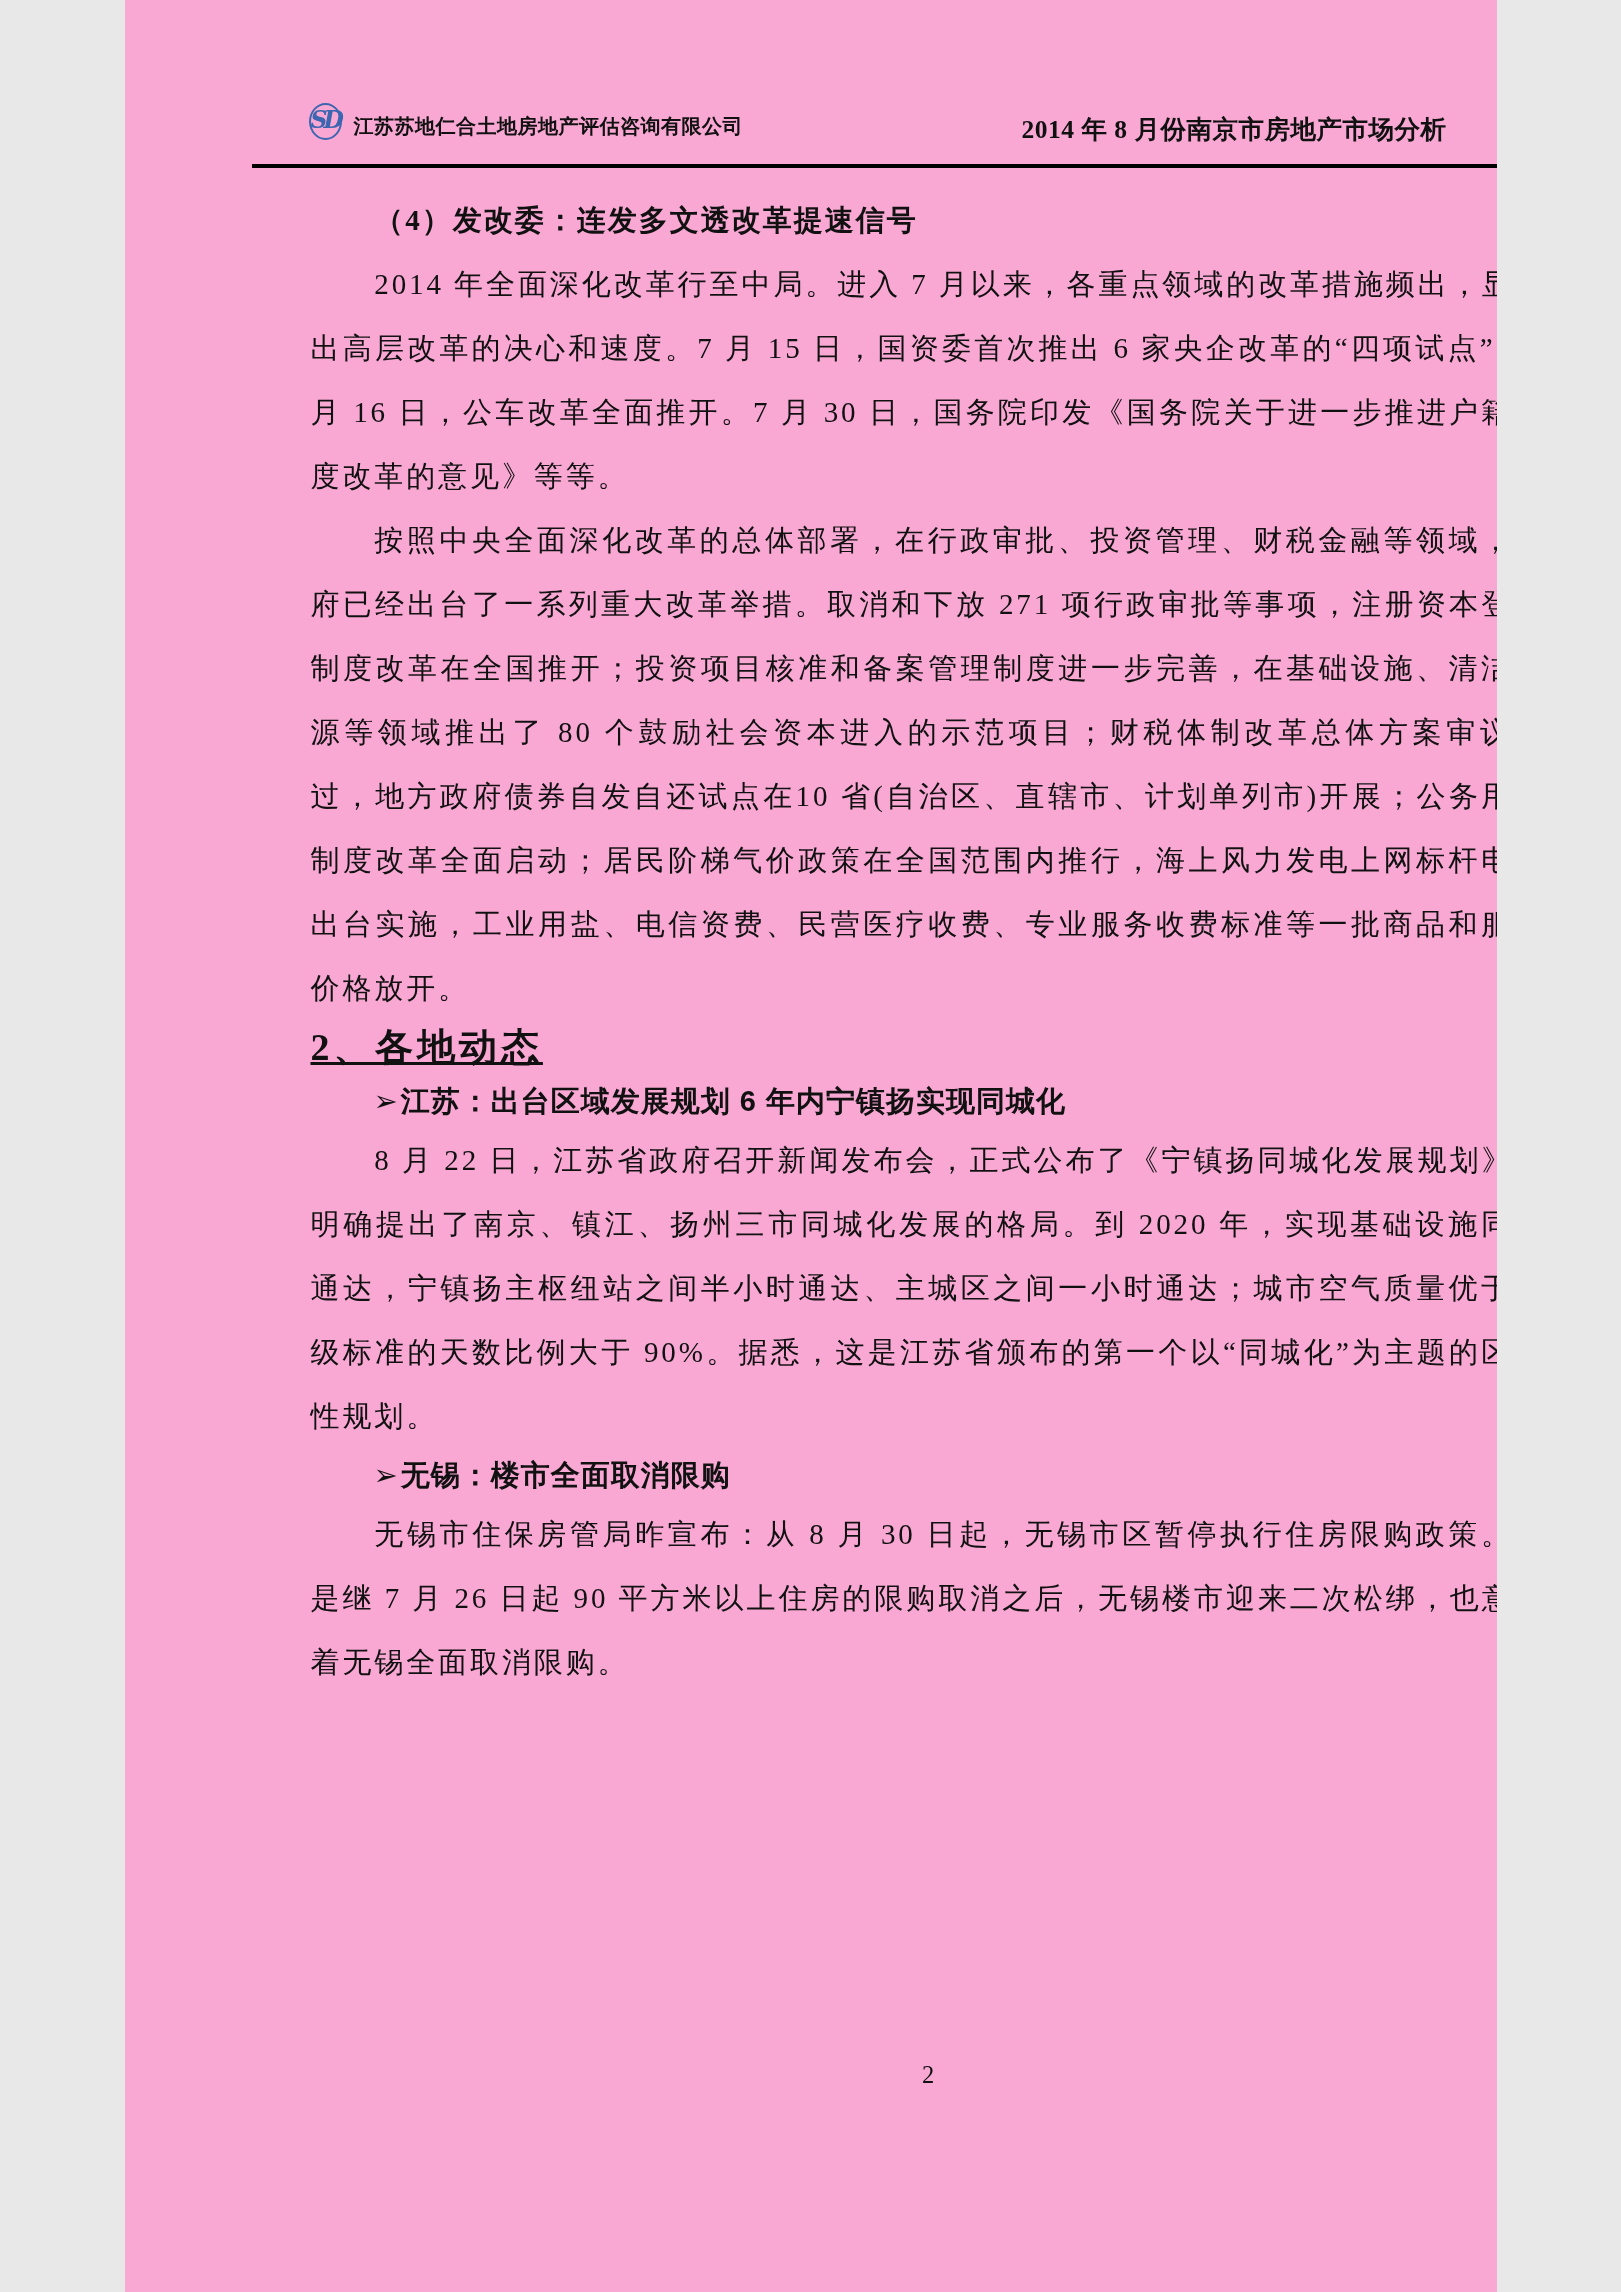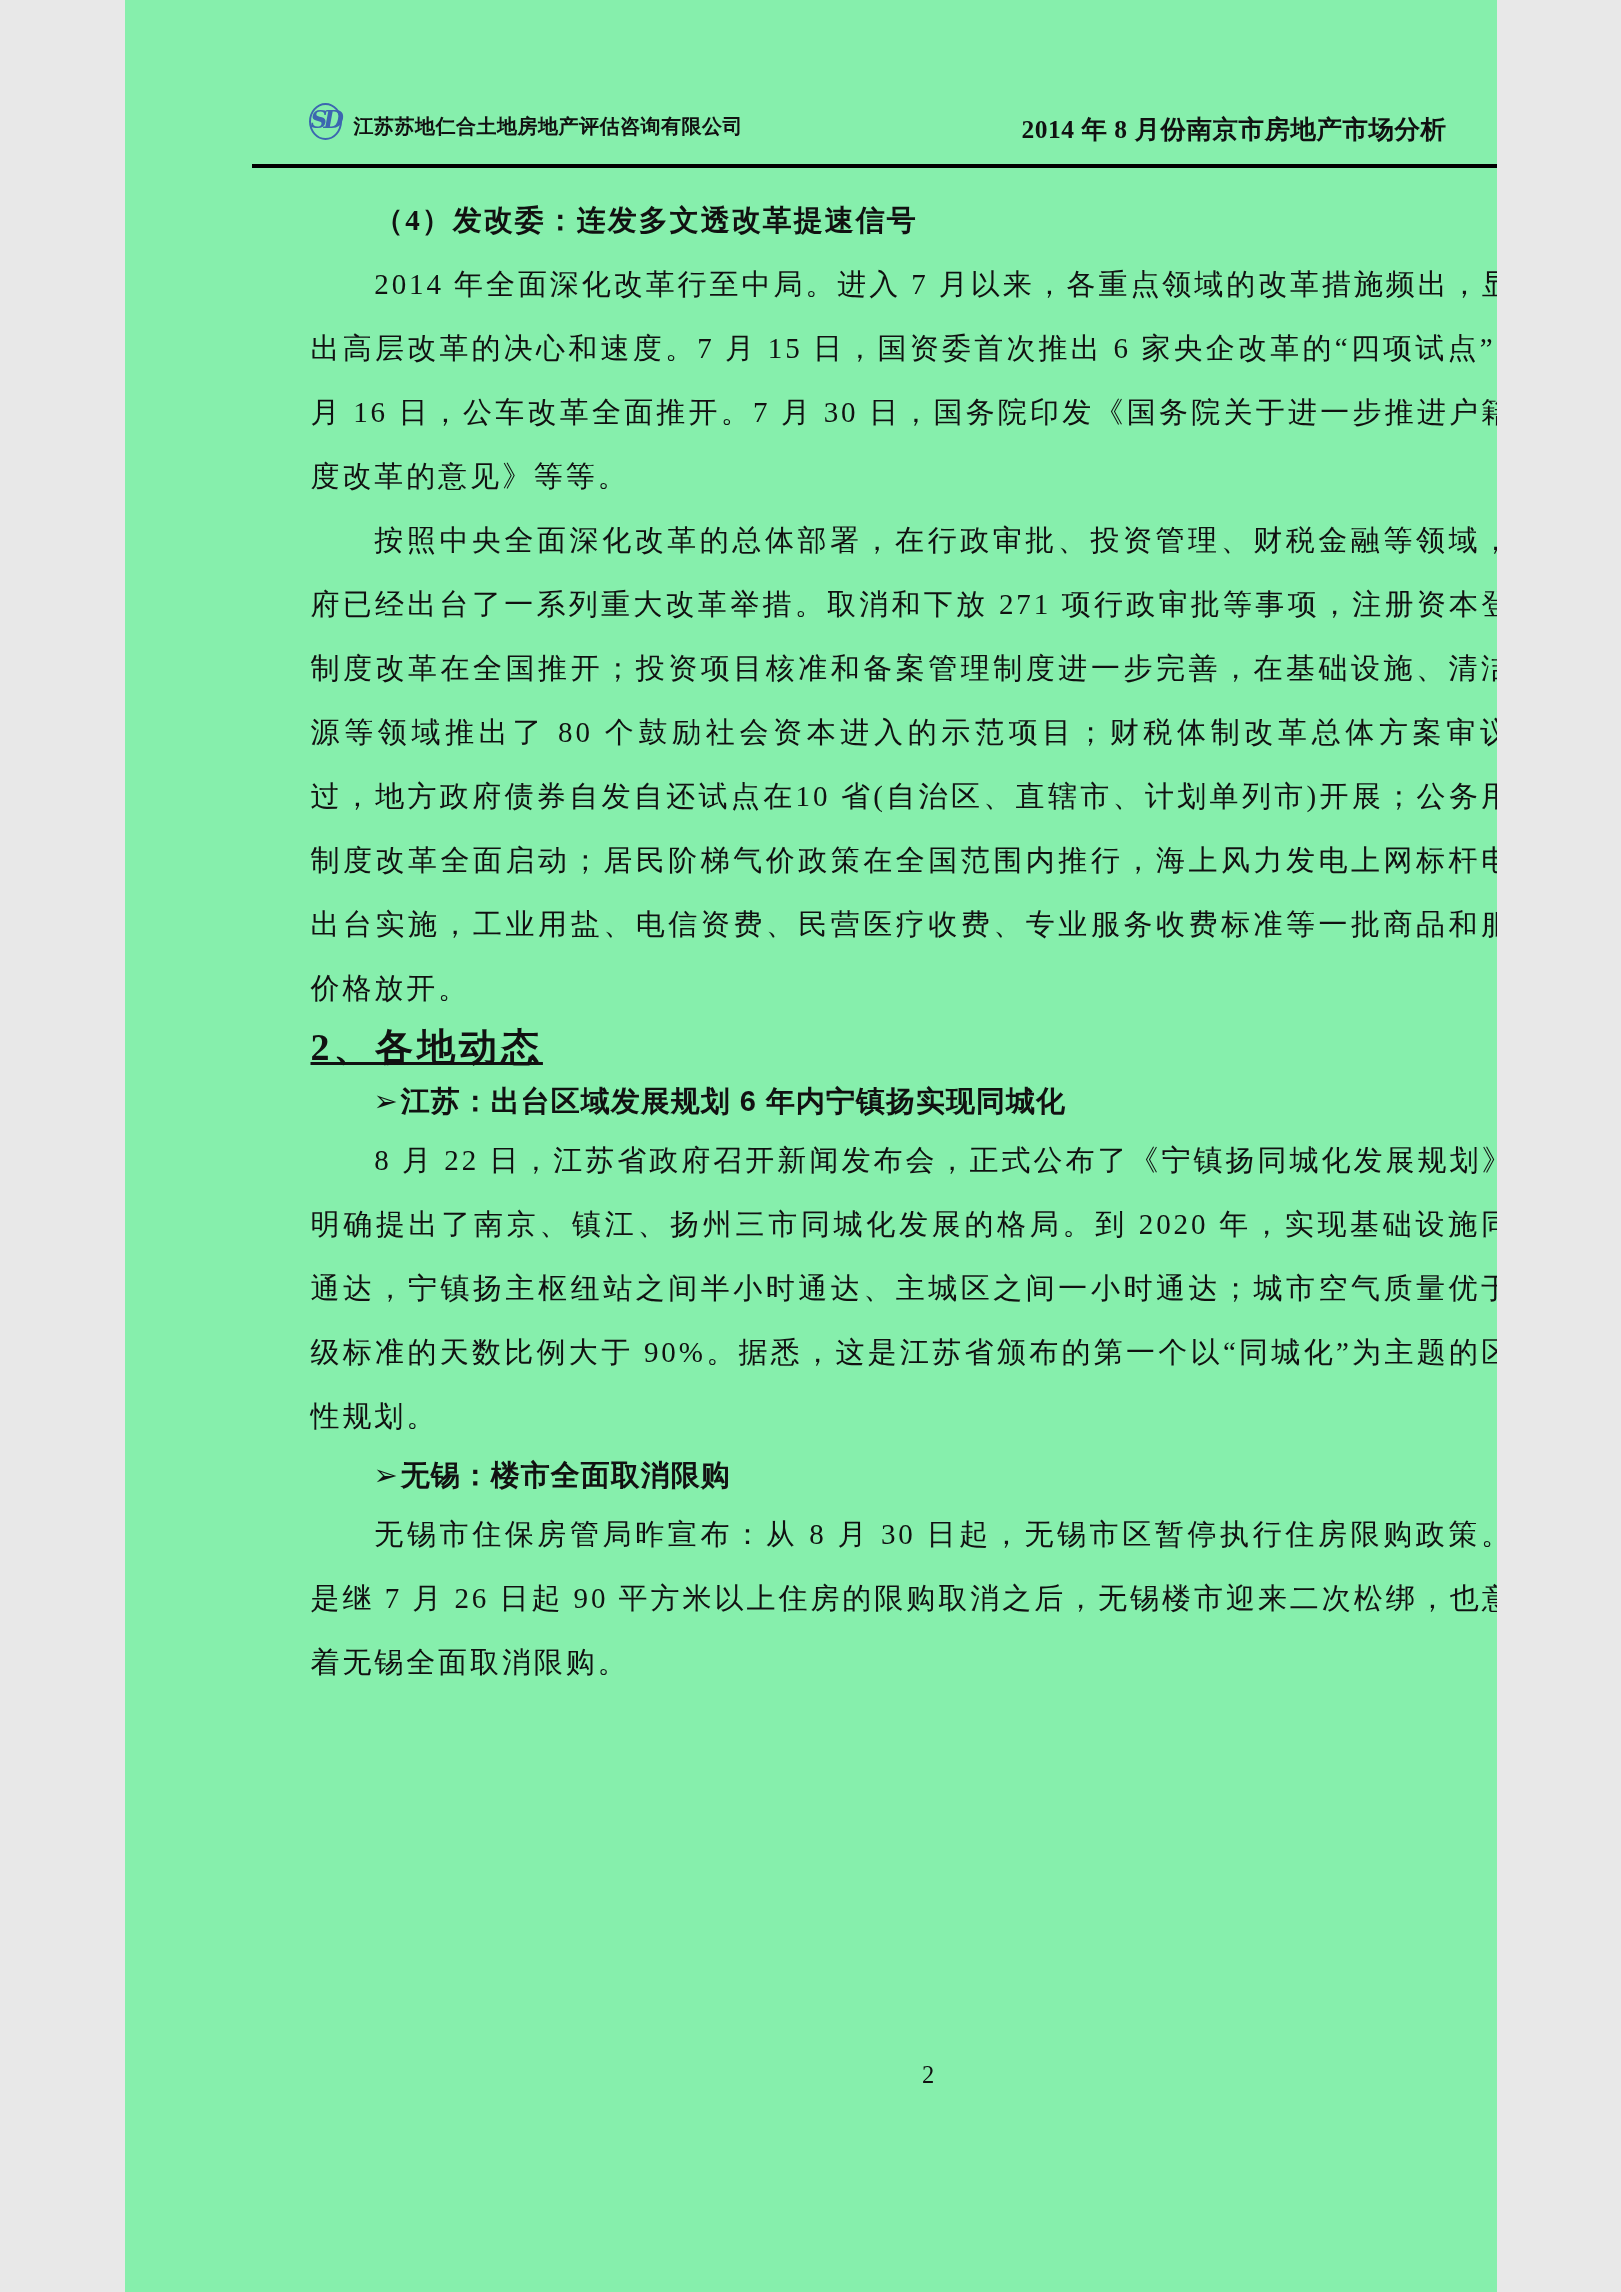--- a/index.html
+++ b/index.html
@@ -1,20 +1,20 @@
 <!DOCTYPE html>
 <html><head>
 <meta charset="utf-8">
 <style>
   html, body { margin: 0; padding: 0; background: #e8e8e8; }
   .page {
     position: relative;
     width: 1372px;
     height: 2293px;
-    background: #86efac;
+    background: #f9a8d4;
     margin: 0 auto;
     font-family: "Liberation Serif", "DejaVu Serif", serif;
     color: #111111;
     overflow: hidden;
   }
 
   
   .header {
     position: absolute;
     left: 127px; top: 101px;

